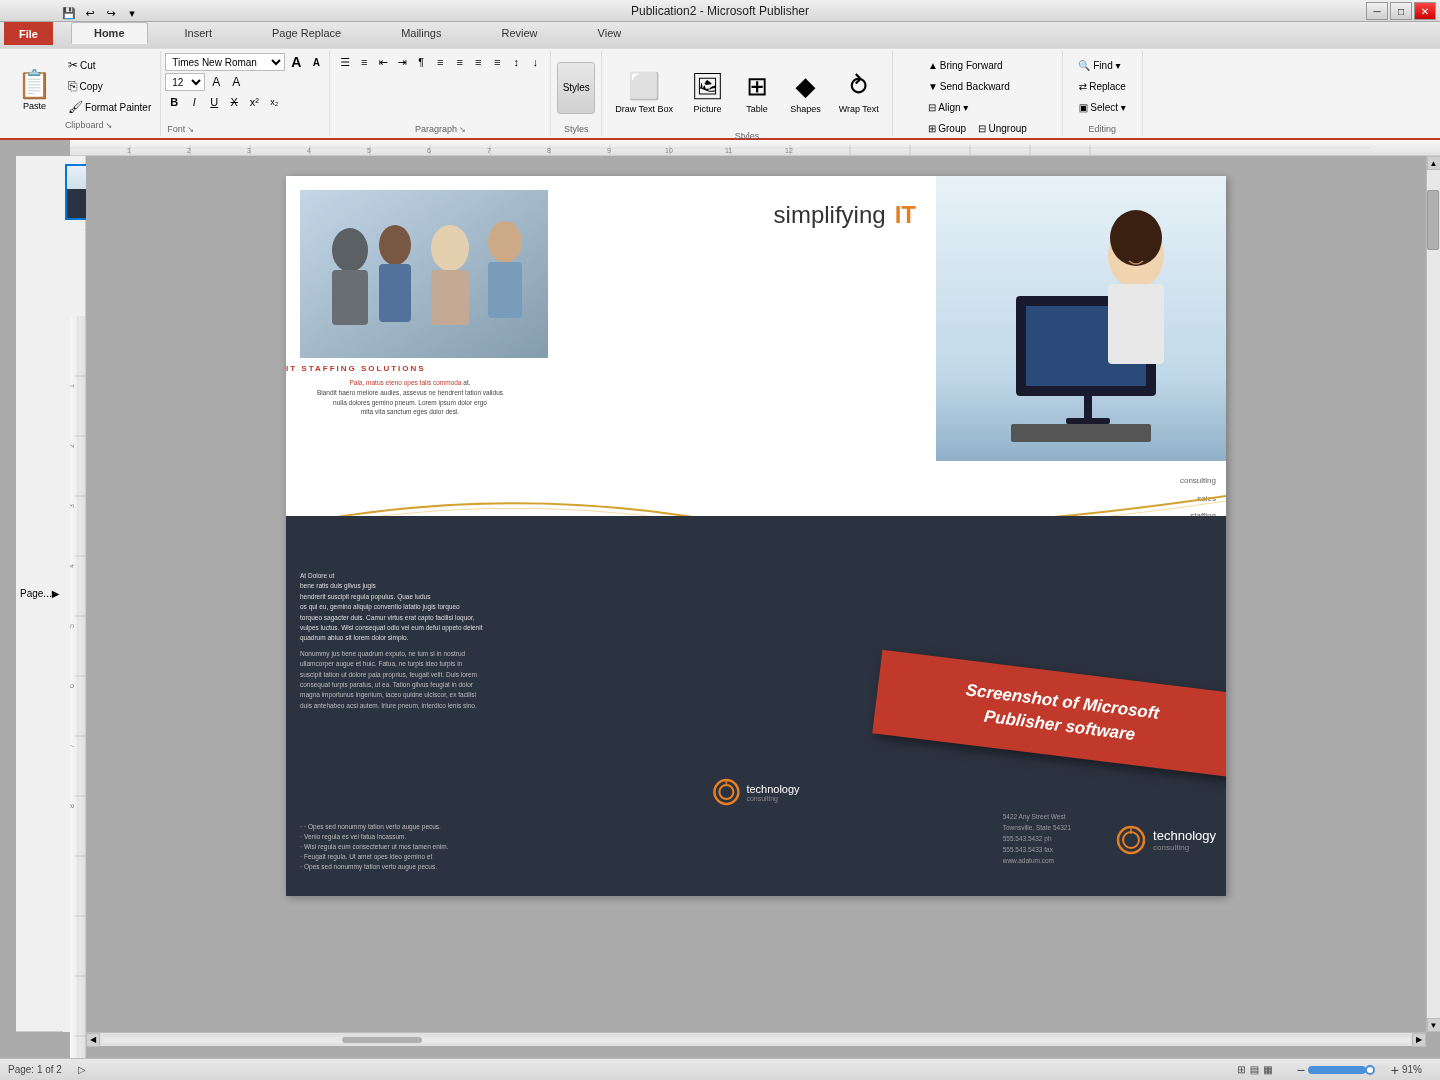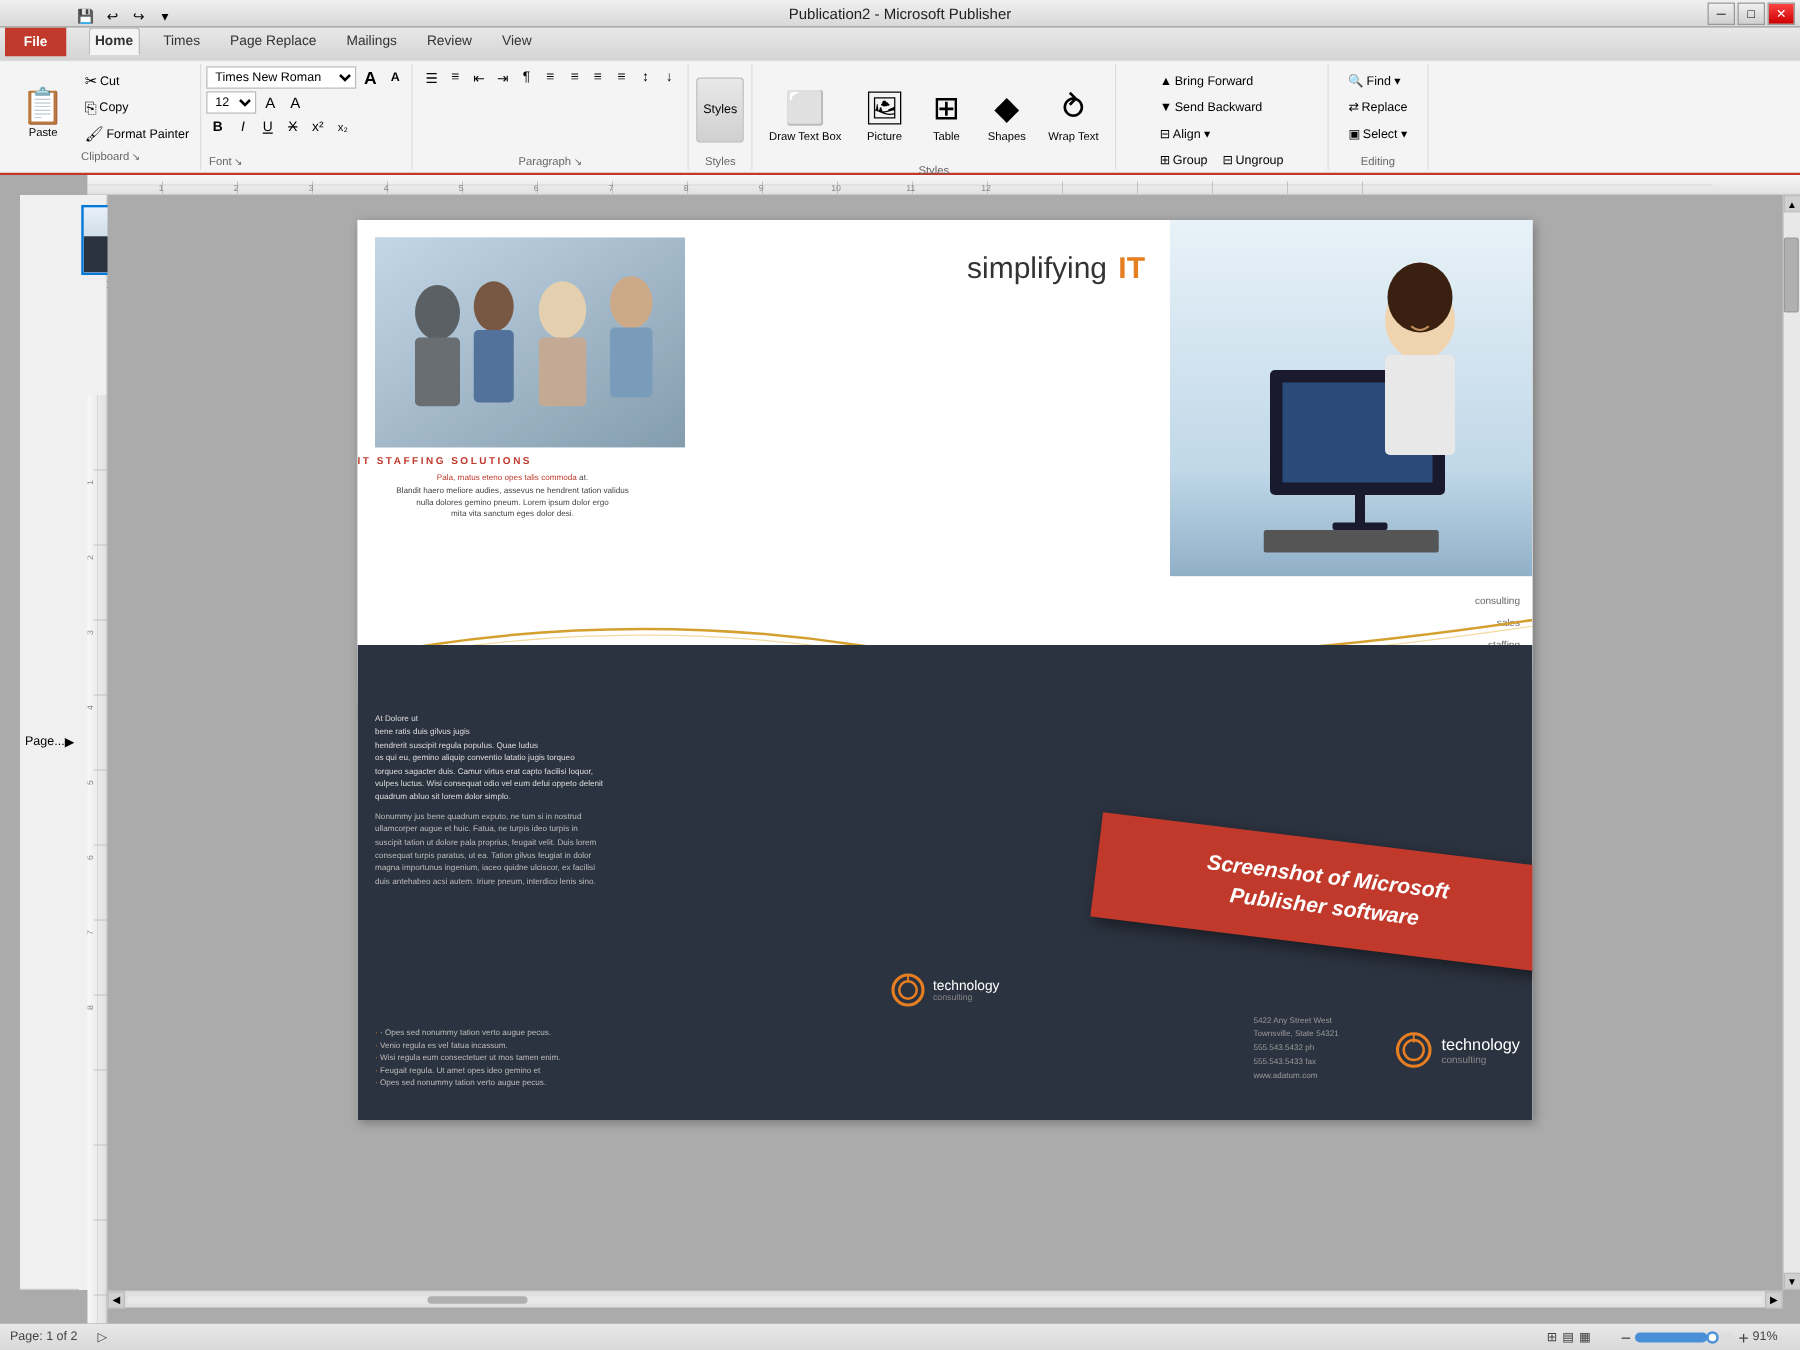--- a/index.html
+++ b/index.html
@@ -38,21 +38,21 @@
     
     #tab-bar {
       display: flex;
       align-items: flex-start;
       background: linear-gradient(to bottom, #e8e8e8, #d4d4d4);
       height: 26px;
       padding-left: 4px;
       gap: 14px;
     }
     .ribbon-tab {
-      padding: 4px 4px;
+      padding: 4px 22px;
       font-size: 11px;
       cursor: pointer;
       border: 1px solid transparent;
       border-bottom: none;
       border-radius: 3px 3px 0 0;
       background: transparent;
       color: #333;
     }
     .ribbon-tab.active {
       background: #f4f4f4;
@@ -317,21 +317,21 @@
     <div class="win-btn">□</div>
     <div class="win-btn close">✕</div>
   </div>
 </div>
 
 <div id="ribbon">
 
   <div id="tab-bar">
     <div class="ribbon-tab file-tab">File</div>
     <div class="ribbon-tab active">Home</div>
-    <div class="ribbon-tab">Times</div>
+    <div class="ribbon-tab">Insert</div>
     <div class="ribbon-tab">Page Replace</div>
     <div class="ribbon-tab">Mailings</div>
     <div class="ribbon-tab">Review</div>
     <div class="ribbon-tab">View</div>
   </div>
 
   <div id="ribbon-content">
 
     <div class="clipboard-group">
       <div class="paste-btn">

